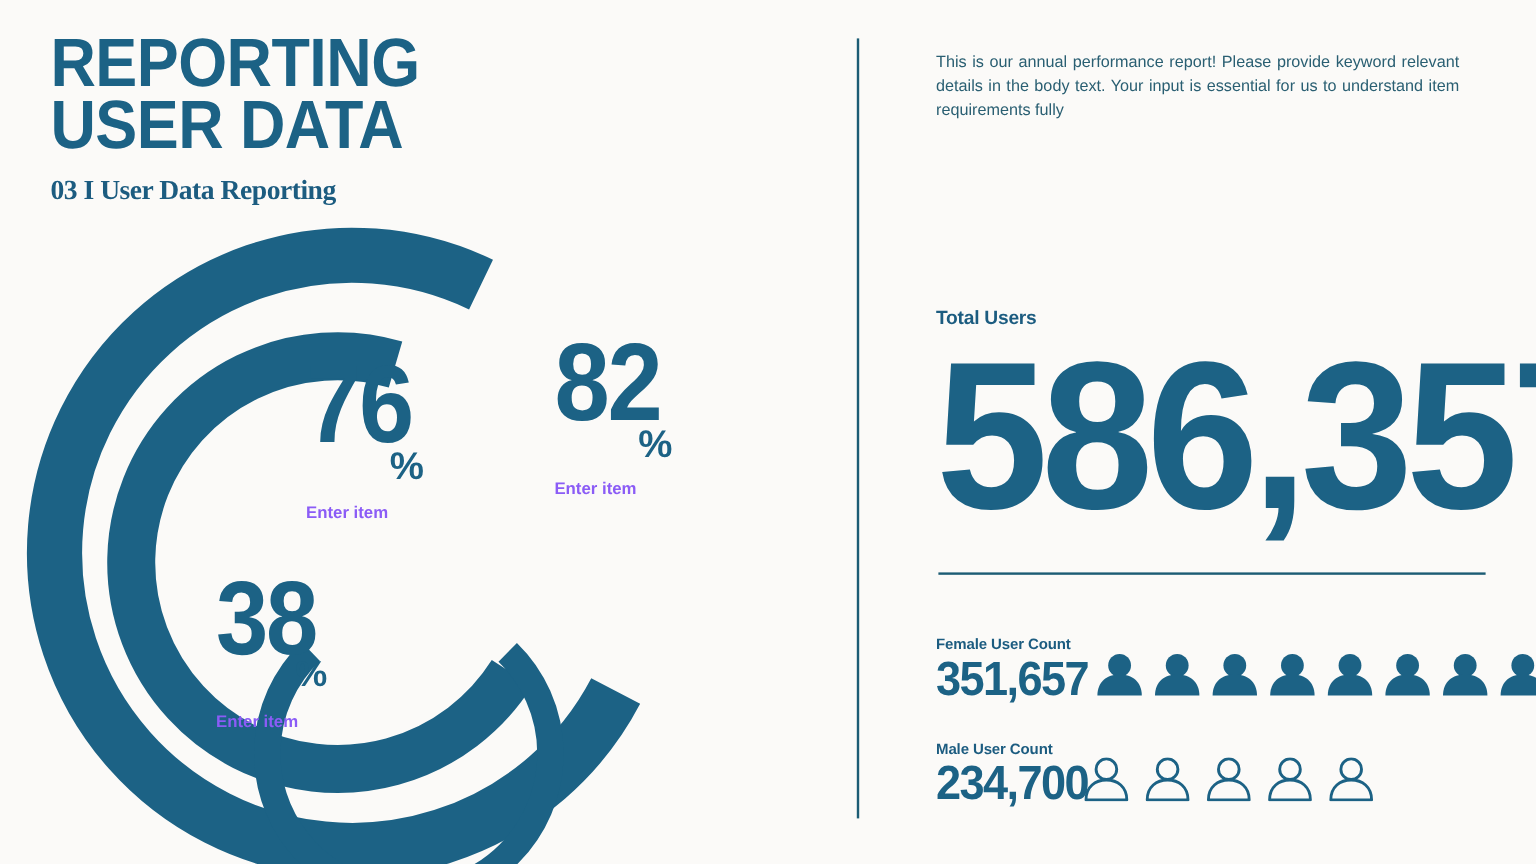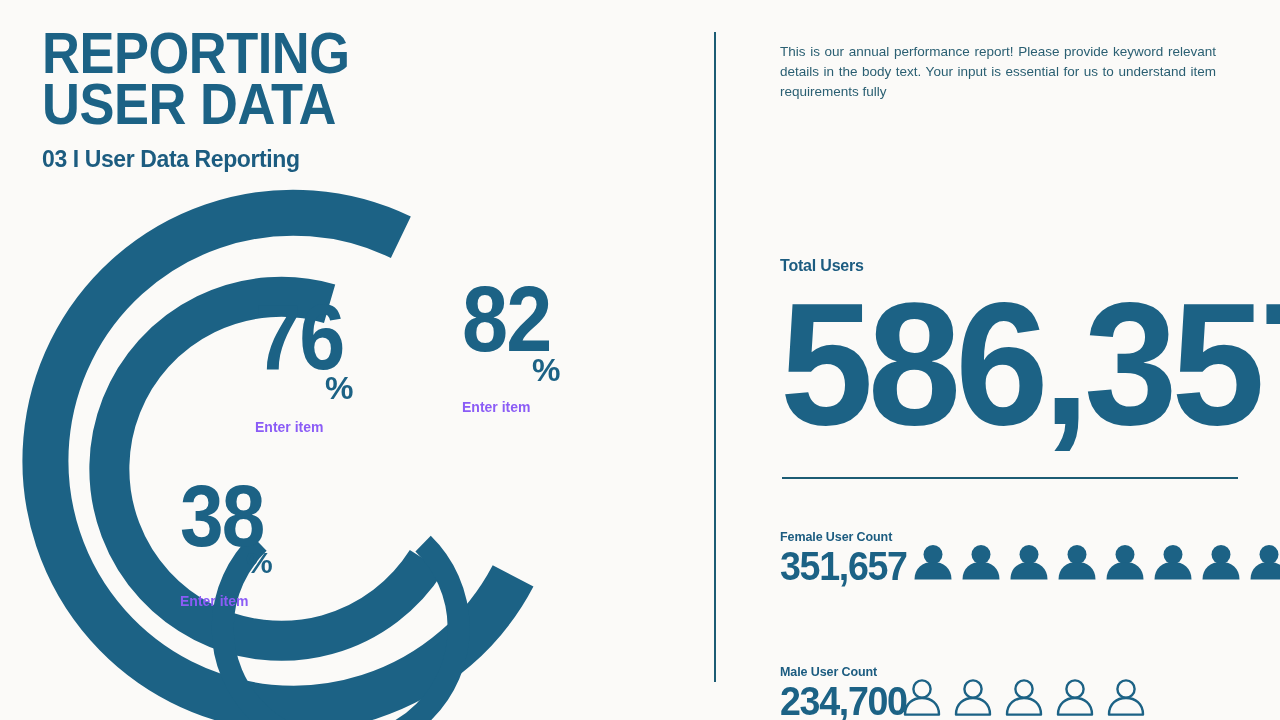--- a/index.html
+++ b/index.html
@@ -55,20 +55,21 @@
 
   #section-title {
     position:absolute;
     left:42px; top:146px;
     font-size:23px;
     font-weight:bold;
     letter-spacing:-0.4px;
     color:#1c5c80;
     white-space:nowrap;
     z-index:5;
+    font-family:Liberation Serif, serif;
   }
 
   
   .pct-stat {
     position:absolute;
     z-index:6;
   }
 
   .pct-row {
     display:flex;
@@ -165,21 +166,21 @@
   #total-rule {
     position:absolute;
     left:2px; top:477px;
     width:456px; height:1.5px;
     background:#1c5c74;
   }
 
   
   .gender-row { position:absolute; left:0; width:460px; }
   #female-row { top:530px; }
-  #male-row   { top:617px;margin-top:48px; }
+  #male-row   { top:617px; }
 
   .gender-label {
     font-size:12.5px;
     font-weight:bold;
     color:#1c5c80;
     letter-spacing:-0.1px;
   }
 
   .gender-value {
     font-family:"Liberation Sans Narrow","Liberation Sans", sans-serif;

